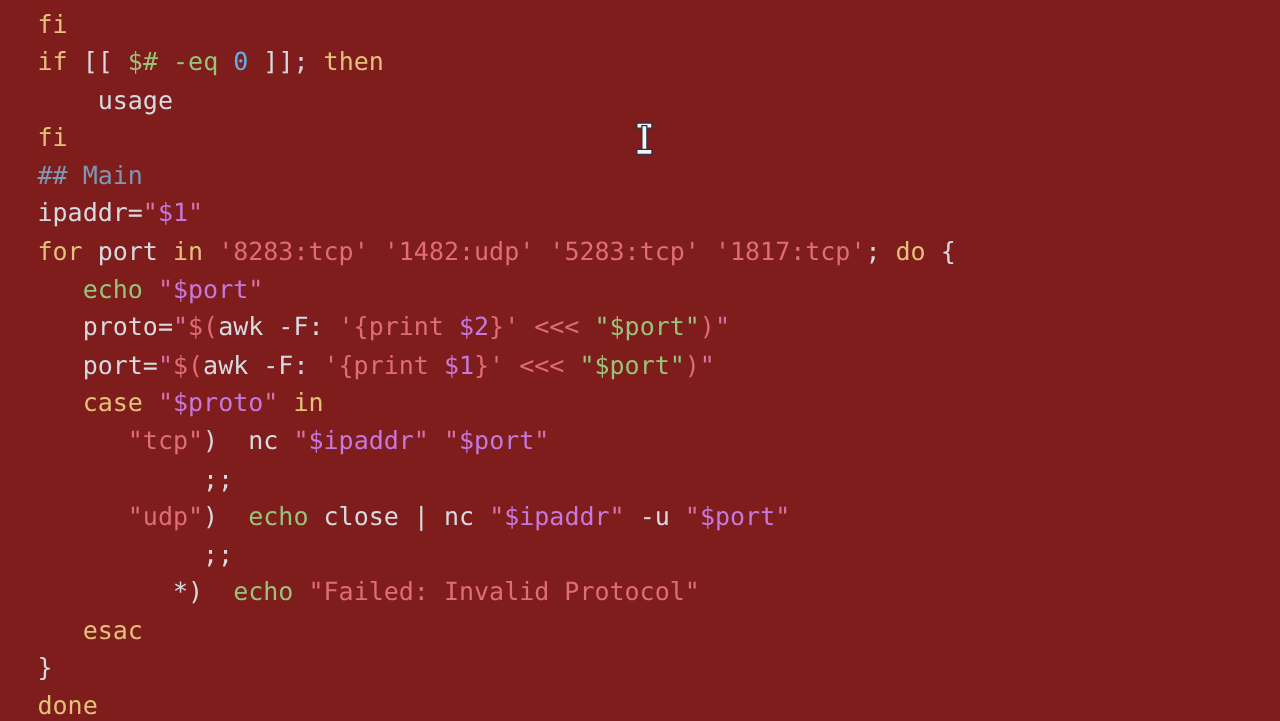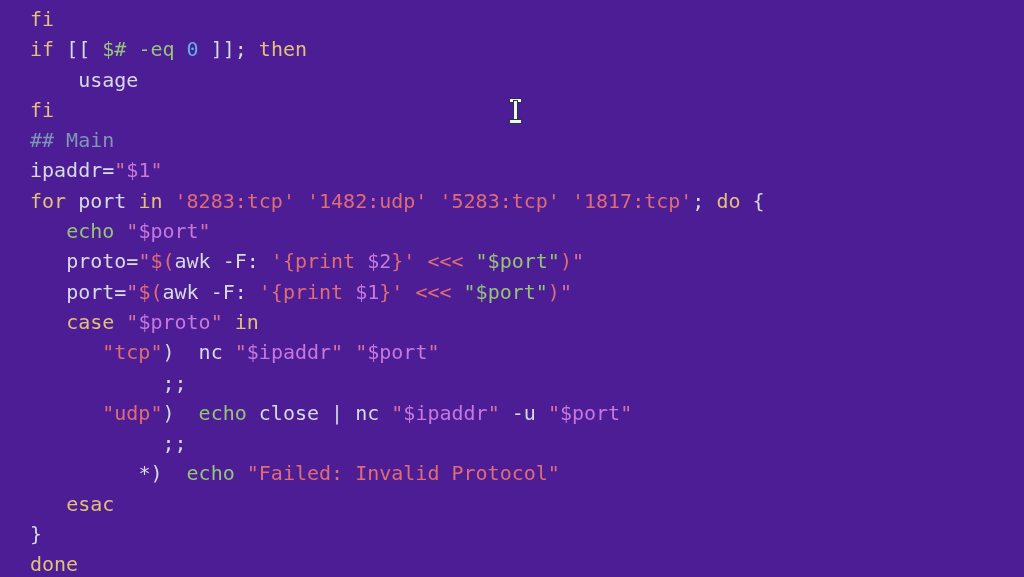--- a/index.html
+++ b/index.html
@@ -70,21 +70,21 @@
     height: 3px;
     background: #f2f4f8;
     box-shadow: 0 0 0 1px #2b3240;
   }
   #cursor .serif-top { top: 0px; }
   #cursor .serif-bot { bottom: 0px; }
 </style>
 </head>
 <body>
 
-<div id="screen" style="background: #4c1d95;">
+<div id="screen" style="background: #7f1d1d;">
 
   <pre id="code" style="color: rgb(215, 218, 224); font-size: 20px; line-height: 30.3px;"><span class="ln" style="height: 30.3px;"><span class="kw" style="color: rgb(229, 192, 123);">fi</span></span><span class="ln" style="height: 30.3px;"><span class="kw" style="color: rgb(229, 192, 123);">if</span><span class="pln" style="color: rgb(215, 218, 224);"> </span><span class="pln" style="color: rgb(215, 218, 224);">[[</span><span class="pln" style="color: rgb(215, 218, 224);"> </span><span class="grn" style="color: rgb(152, 195, 121);">$#</span><span class="pln" style="color: rgb(215, 218, 224);"> </span><span class="grn" style="color: rgb(152, 195, 121);">-eq</span><span class="pln" style="color: rgb(215, 218, 224);"> </span><span class="num" style="color: rgb(97, 175, 239);">0</span><span class="pln" style="color: rgb(215, 218, 224);"> </span><span class="pln" style="color: rgb(215, 218, 224);">]];</span><span class="pln" style="color: rgb(215, 218, 224);"> </span><span class="kw" style="color: rgb(229, 192, 123);">then</span></span><span class="ln" style="height: 30.3px;"><span class="pln" style="color: rgb(215, 218, 224);">    usage</span></span><span class="ln" style="height: 30.3px;"><span class="kw" style="color: rgb(229, 192, 123);">fi</span></span><span class="ln" style="height: 30.3px;"><span class="cmt" style="color: rgb(127, 151, 181);">## Main</span></span><span class="ln" style="height: 30.3px;"><span class="pln" style="color: rgb(215, 218, 224);">ipaddr=</span><span class="dq" style="color: rgb(215, 114, 164);">"</span><span class="var" style="color: rgb(198, 120, 221);">$1</span><span class="dq" style="color: rgb(215, 114, 164);">"</span></span><span class="ln" style="height: 30.3px;"><span class="kw" style="color: rgb(229, 192, 123);">for</span><span class="pln" style="color: rgb(215, 218, 224);"> </span><span class="pln" style="color: rgb(215, 218, 224);">port</span><span class="pln" style="color: rgb(215, 218, 224);"> </span><span class="kw" style="color: rgb(229, 192, 123);">in</span><span class="pln" style="color: rgb(215, 218, 224);"> </span><span class="str" style="color: rgb(224, 108, 117);">'8283:tcp'</span><span class="pln" style="color: rgb(215, 218, 224);"> </span><span class="str" style="color: rgb(224, 108, 117);">'1482:udp'</span><span class="pln" style="color: rgb(215, 218, 224);"> </span><span class="str" style="color: rgb(224, 108, 117);">'5283:tcp'</span><span class="pln" style="color: rgb(215, 218, 224);"> </span><span class="str" style="color: rgb(224, 108, 117);">'1817:tcp'</span><span class="pln" style="color: rgb(215, 218, 224);">;</span><span class="pln" style="color: rgb(215, 218, 224);"> </span><span class="kw" style="color: rgb(229, 192, 123);">do</span><span class="pln" style="color: rgb(215, 218, 224);"> </span><span class="pln" style="color: rgb(215, 218, 224);">{</span></span><span class="ln" style="height: 30.3px;"><span class="pln" style="color: rgb(215, 218, 224);">   </span><span class="fn" style="color: rgb(152, 195, 121);">echo</span><span class="pln" style="color: rgb(215, 218, 224);"> </span><span class="dq" style="color: rgb(215, 114, 164);">"</span><span class="var" style="color: rgb(198, 120, 221);">$port</span><span class="dq" style="color: rgb(215, 114, 164);">"</span></span><span class="ln" style="height: 30.3px;"><span class="pln" style="color: rgb(215, 218, 224);">   </span><span class="pln" style="color: rgb(215, 218, 224);">proto=</span><span class="dq" style="color: rgb(215, 114, 164);">"</span><span class="sal" style="color: rgb(224, 108, 117);">$(</span><span class="pln" style="color: rgb(215, 218, 224);">awk -F: </span><span class="sal" style="color: rgb(224, 108, 117);">'{print </span><span class="var" style="color: rgb(198, 120, 221);">$2</span><span class="sal" style="color: rgb(224, 108, 117);">}'</span><span class="pln" style="color: rgb(215, 218, 224);"> </span><span class="sal" style="color: rgb(224, 108, 117);">&lt;&lt;&lt;</span><span class="pln" style="color: rgb(215, 218, 224);"> </span><span class="grn" style="color: rgb(152, 195, 121);">"$port"</span><span class="sal" style="color: rgb(224, 108, 117);">)</span><span class="dq" style="color: rgb(215, 114, 164);">"</span></span><span class="ln" style="height: 30.3px;"><span class="pln" style="color: rgb(215, 218, 224);">   </span><span class="pln" style="color: rgb(215, 218, 224);">port=</span><span class="dq" style="color: rgb(215, 114, 164);">"</span><span class="sal" style="color: rgb(224, 108, 117);">$(</span><span class="pln" style="color: rgb(215, 218, 224);">awk -F: </span><span class="sal" style="color: rgb(224, 108, 117);">'{print </span><span class="var" style="color: rgb(198, 120, 221);">$1</span><span class="sal" style="color: rgb(224, 108, 117);">}'</span><span class="pln" style="color: rgb(215, 218, 224);"> </span><span class="sal" style="color: rgb(224, 108, 117);">&lt;&lt;&lt;</span><span class="pln" style="color: rgb(215, 218, 224);"> </span><span class="grn" style="color: rgb(152, 195, 121);">"$port"</span><span class="sal" style="color: rgb(224, 108, 117);">)</span><span class="dq" style="color: rgb(215, 114, 164);">"</span></span><span class="ln" style="height: 30.3px;"><span class="pln" style="color: rgb(215, 218, 224);">   </span><span class="kw" style="color: rgb(229, 192, 123);">case</span><span class="pln" style="color: rgb(215, 218, 224);"> </span><span class="dq" style="color: rgb(215, 114, 164);">"</span><span class="var" style="color: rgb(198, 120, 221);">$proto</span><span class="dq" style="color: rgb(215, 114, 164);">"</span><span class="pln" style="color: rgb(215, 218, 224);"> </span><span class="kw" style="color: rgb(229, 192, 123);">in</span></span><span class="ln" style="height: 30.3px;"><span class="pln" style="color: rgb(215, 218, 224);">      </span><span class="str" style="color: rgb(224, 108, 117);">"tcp"</span><span class="pln" style="color: rgb(215, 218, 224);">)</span><span class="pln" style="color: rgb(215, 218, 224);">  </span><span class="pln" style="color: rgb(215, 218, 224);">nc</span><span class="pln" style="color: rgb(215, 218, 224);"> </span><span class="dq" style="color: rgb(215, 114, 164);">"</span><span class="var" style="color: rgb(198, 120, 221);">$ipaddr</span><span class="dq" style="color: rgb(215, 114, 164);">"</span><span class="pln" style="color: rgb(215, 218, 224);"> </span><span class="dq" style="color: rgb(215, 114, 164);">"</span><span class="var" style="color: rgb(198, 120, 221);">$port</span><span class="dq" style="color: rgb(215, 114, 164);">"</span></span><span class="ln" style="height: 30.3px;"><span class="pln" style="color: rgb(215, 218, 224);">           ;;</span></span><span class="ln" style="height: 30.3px;"><span class="pln" style="color: rgb(215, 218, 224);">      </span><span class="str" style="color: rgb(224, 108, 117);">"udp"</span><span class="pln" style="color: rgb(215, 218, 224);">)</span><span class="pln" style="color: rgb(215, 218, 224);">  </span><span class="fn" style="color: rgb(152, 195, 121);">echo</span><span class="pln" style="color: rgb(215, 218, 224);"> </span><span class="pln" style="color: rgb(215, 218, 224);">close</span><span class="pln" style="color: rgb(215, 218, 224);"> | </span><span class="pln" style="color: rgb(215, 218, 224);">nc</span><span class="pln" style="color: rgb(215, 218, 224);"> </span><span class="dq" style="color: rgb(215, 114, 164);">"</span><span class="var" style="color: rgb(198, 120, 221);">$ipaddr</span><span class="dq" style="color: rgb(215, 114, 164);">"</span><span class="pln" style="color: rgb(215, 218, 224);"> </span><span class="pln" style="color: rgb(215, 218, 224);">-u</span><span class="pln" style="color: rgb(215, 218, 224);"> </span><span class="dq" style="color: rgb(215, 114, 164);">"</span><span class="var" style="color: rgb(198, 120, 221);">$port</span><span class="dq" style="color: rgb(215, 114, 164);">"</span></span><span class="ln" style="height: 30.3px;"><span class="pln" style="color: rgb(215, 218, 224);">           ;;</span></span><span class="ln" style="height: 30.3px;"><span class="pln" style="color: rgb(215, 218, 224);">         </span><span class="pln" style="color: rgb(215, 218, 224);">*)</span><span class="pln" style="color: rgb(215, 218, 224);">  </span><span class="fn" style="color: rgb(152, 195, 121);">echo</span><span class="pln" style="color: rgb(215, 218, 224);"> </span><span class="str" style="color: rgb(224, 108, 117);">"Failed: Invalid Protocol"</span></span><span class="ln" style="height: 30.3px;"><span class="pln" style="color: rgb(215, 218, 224);">   </span><span class="kw" style="color: rgb(229, 192, 123);">esac</span></span><span class="ln" style="height: 30.3px;"><span class="pln" style="color: rgb(215, 218, 224);">}</span></span><span class="ln" style="height: 30.3px;"><span class="kw" style="color: rgb(229, 192, 123);">done</span></span></pre>
 
   <div id="cursor" style="left: 510px; top: 99px;">
     <div class="serif-top"></div>
     <div class="bar"></div>
     <div class="serif-bot"></div>
   </div>
 
 </div>

